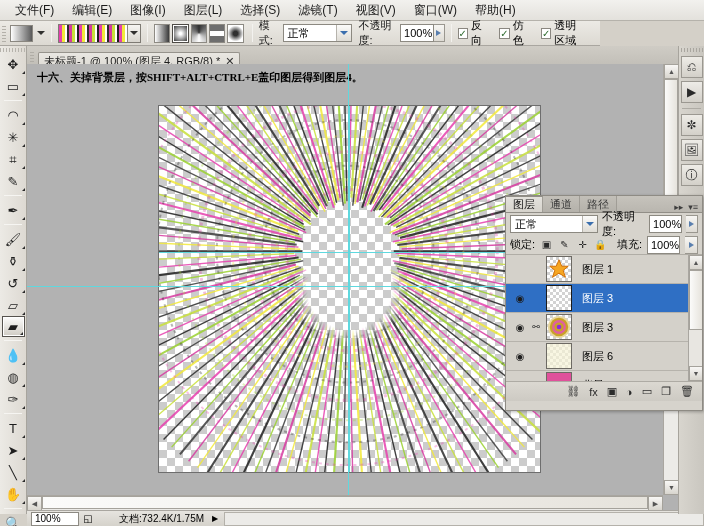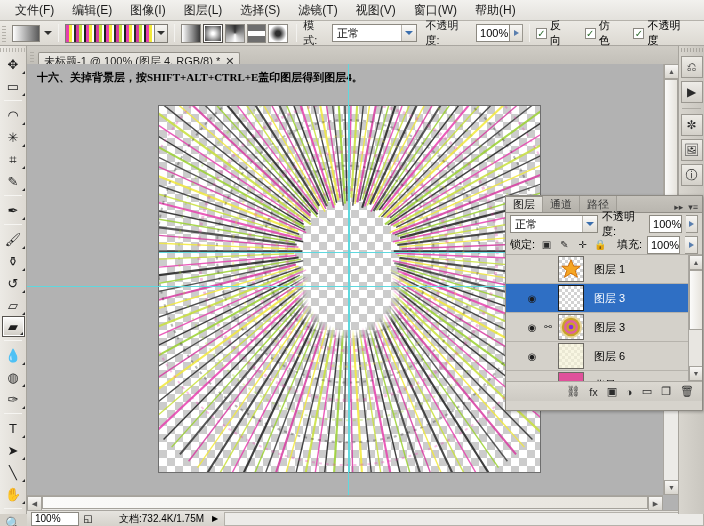--- a/index.html
+++ b/index.html
@@ -18,21 +18,21 @@
     border-bottom:1px solid #b5b2ab;
     display:flex; align-items:center; padding-left:6px;
   }
   .menu-item {
     padding:4px 9px; font-size:12px; color:#1b1b1b; white-space:nowrap;
     line-height:15px; cursor:default;
   }
 
   
   #optionsbar {
-    position:absolute; left:0; top:21px; width:704px; height:25px;
+    position:absolute; left:0; top:21px; width:600px; height:25px;
     background:linear-gradient(#eceae5,#dcd9d2);
     border-bottom:1px solid #a9a6a0;
     display:flex; align-items:center; padding-left:0;
   }
   .grip { width:9px; height:19px; margin-right:3px;
     background-image:repeating-linear-gradient(#b3b0a9 0 1px, transparent 1px 3px);
     background-size:4px 3px; background-position:2px 2px; background-repeat:repeat-y;}
   .ob-sep { width:1px; height:18px; background:#b0ada6; margin:0 6px;
     border-right:1px solid #f3f2ef; }
   .swatch-grad {
@@ -179,21 +179,21 @@
   .lp-tab{height:16px;padding:0 7px;font-size:11px;display:flex;align-items:center;
     background:linear-gradient(#c2bfb8,#b4b1aa);border-right:1px solid #a09d96;color:#3a3a3a;}
   .lp-tab.active{background:linear-gradient(#e4e2dd,#d6d3cc);color:#111;border-top:1px solid #918e87;}
   .lp-tabspacer{flex:1;}
   .lp-menu{display:flex;align-items:center;padding-right:4px;gap:5px;font-size:9px;color:#3d3d3d;}
   #lp-row1{height:22px;display:flex;align-items:center;padding:2px 4px;gap:4px;}
   #lp-row2{height:20px;display:flex;align-items:center;padding:0 4px;gap:5px;font-size:11px;
     border-bottom:1px solid #b0ada6;}
   .lockicon{width:13px;height:13px;display:flex;align-items:center;justify-content:center;font-size:10px;color:#2b2b2b;}
   #lp-list{position:relative;height:126px;background:#d4d1ca;overflow:hidden;}
-  .layerrow{height:29px;display:flex;align-items:center;border-bottom:1px solid #b6b3ac;padding-left:16px;}
+  .layerrow{height:29px;display:flex;align-items:center;border-bottom:1px solid #b6b3ac;padding-left:4px;}
   .layerrow.selected{background:#2f6fc4;color:#fff;}
   .eyecell{width:20px;display:flex;align-items:center;justify-content:center;font-size:10px;color:#1d1d1d;}
   .thumbcell{width:34px;display:flex;align-items:center;justify-content:center;}
   .thumb{width:26px;height:26px;border:1px solid #6d6a64;background:#fff;position:relative;overflow:hidden;}
   .thumb.sel{border:1px solid #1c1c1c;box-shadow:0 0 0 1px #fff inset;}
   .thumb .ck{position:absolute;inset:0;
     background-image:linear-gradient(45deg,#d2d2d2 25%,transparent 25%,transparent 75%,#d2d2d2 75%),
       linear-gradient(45deg,#d2d2d2 25%,transparent 25%,transparent 75%,#d2d2d2 75%);
     background-size:6px 6px;background-position:0 0,3px 3px;background-color:#fff;}
   .layername{font-size:11px;padding-left:6px;white-space:nowrap;}
@@ -257,21 +257,21 @@
     <div class="cbx">
       <span class="box">✓</span>
       <span>反向</span>
     </div>
     <div class="cbx">
       <span class="box">✓</span>
       <span>仿色</span>
     </div>
     <div class="cbx">
       <span class="box">✓</span>
-      <span>不透明度</span>
+      <span>透明区域</span>
     </div>
   </div>
 
   <div id="toolbox">
     <div class="tgrip"></div>
     <div id="tools-container">
         <div class="tool">
           <span>✥</span>
           <i class="corner"></i>
         </div>

